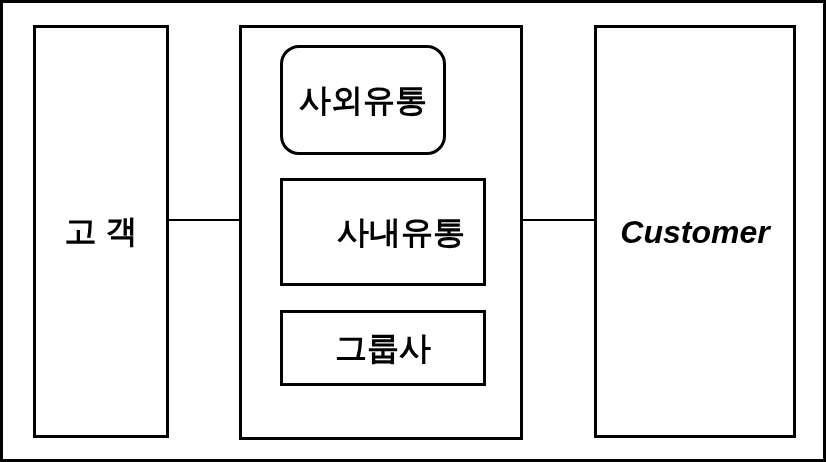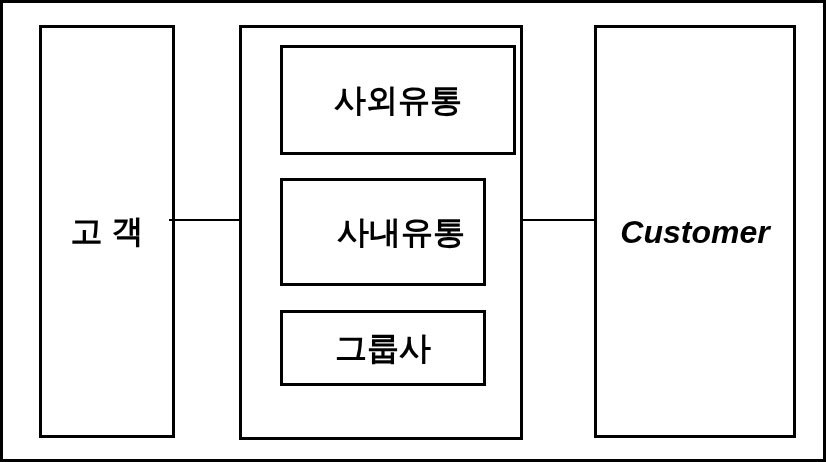--- a/index.html
+++ b/index.html
@@ -28,36 +28,37 @@
     justify-content: center;
     text-align: center;
   }
   .label {
     font-weight: bold;
     font-size: 32px;
     line-height: 1.2;
     white-space: nowrap;
   }
   .left-box {
-    left: 36px;
+    left: 30px;
     top: 22px;
     width: 136px;
     height: 413px;
   }
   .middle-group {
     left: 236px;
     top: 22px;
     width: 284px;
     height: 415px;
   }
   .inner-box-1 {
     left: 277px;
     top: 42px;
-    width: 236px;
+    width: 166px;
     height: 110px;
+    border-radius: 19px;
   }
   .inner-box-2 {
     left: 277px;
     top: 175px;
     width: 206px;
     height: 108px;
     padding-left: 36px;
   }
   .inner-box-3 {
     left: 277px;

